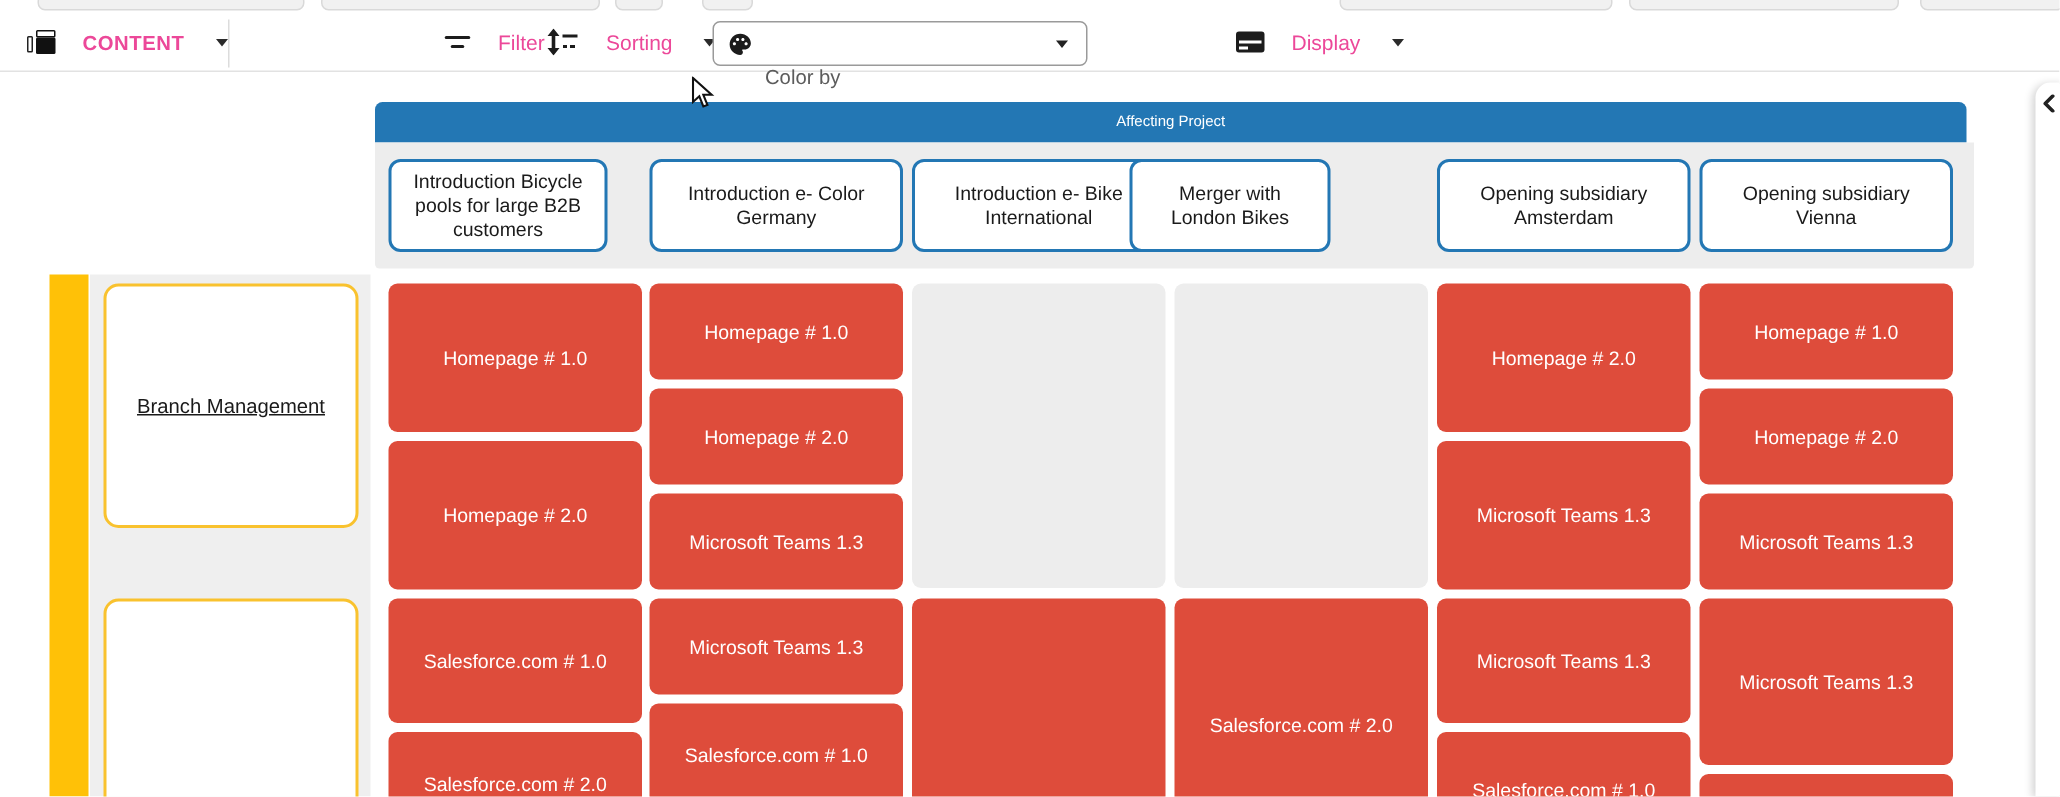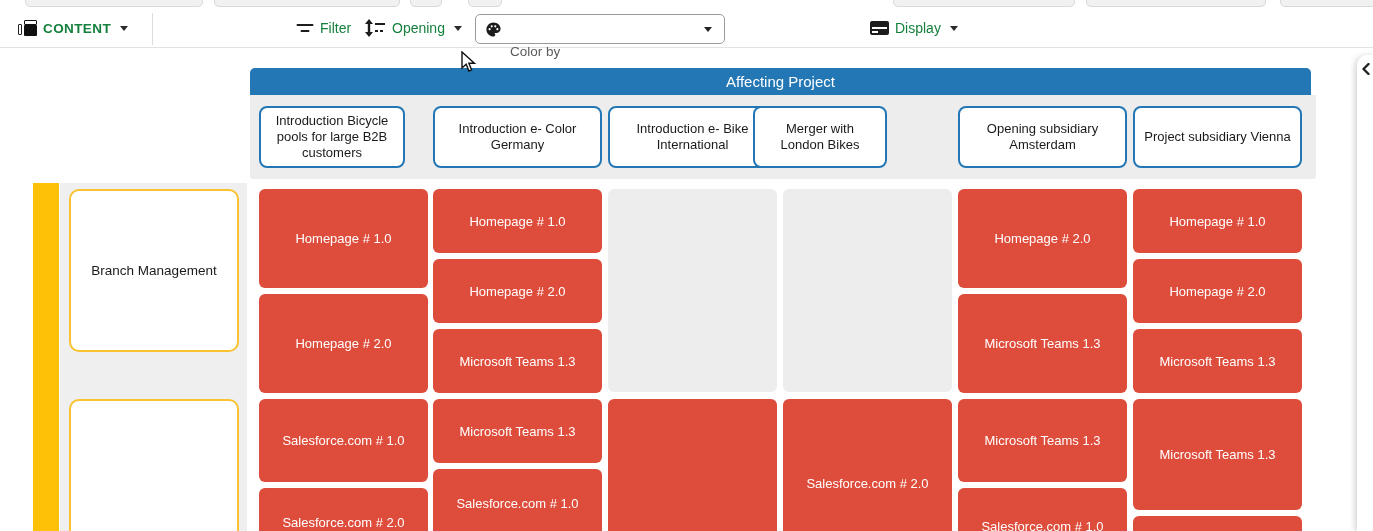--- a/index.html
+++ b/index.html
@@ -4,21 +4,21 @@
 <style>
   * { margin:0; padding:0; box-sizing:border-box; }
   html,body { font-family:"Liberation Sans", sans-serif; }
   #stage { position:relative; width:1373px; height:531px; background:#ffffff; overflow:hidden; }
 
   
   .top-bar-frag { position:absolute; top:-4px; height:11px; background:#f1f1f1; border:1px solid #d9d9d9; border-radius:5px; }
 
   
   #toolbar { position:absolute; left:0; top:9px; width:1373px; height:39px; background:#ffffff; border-bottom:1px solid #e2e2e2; }
-  .tb-item { position:absolute; top:0; height:38px; display:flex; align-items:center; gap:6px; color:#15803d; font-size:14px; cursor:default; }
+  .tb-item { position:absolute; top:0; height:38px; display:flex; align-items:center; gap:18px; color:#ec4899; font-size:14px; cursor:default; }
   .tb-label { white-space:nowrap; }
   .caret { width:0; height:0; border-left:4.5px solid transparent; border-right:4.5px solid transparent; border-top:5px solid #2b2b2b; margin-left:3px; }
   .v-divider { position:absolute; left:152px; top:4px; height:32px; width:1px; background:#dcdcdc; }
 
   .content-item { left:18px; font-weight:700; letter-spacing:.4px; font-size:13.5px; }
   .content-icon { position:relative; width:19px; height:17px; }
   .content-icon .ci-side { position:absolute; left:0; top:4px; width:4px; height:11px; border:1.5px solid #222; border-radius:1px; }
   .content-icon .ci-top { position:absolute; left:6px; top:0; width:13px; height:5px; border:1.5px solid #111; border-radius:1px; background:#fff; }
   .content-icon .ci-main { position:absolute; left:6px; top:5px; width:13px; height:11px; background:#111; border-radius:1px; }
 
@@ -43,21 +43,21 @@
   .linetype-icon { width:18px; height:14px; display:flex; flex-direction:column; justify-content:space-between; }
   .linetype-icon i { height:2.6px; background:#1c1c1c; }
   .linetype-icon i:nth-child(2){ background:repeating-linear-gradient(90deg,#1c1c1c 0 4px,transparent 4px 6.5px); }
   .linetype-icon i:nth-child(3){ background:repeating-linear-gradient(90deg,#1c1c1c 0 2px,transparent 2px 4px); }
 
   .display-icon { position:relative; width:19px; height:14px; background:#1c1c1c; border-radius:2px; }
   .display-icon:before { content:""; position:absolute; left:2px; right:2px; top:6px; height:2px; background:#fff; }
   .display-icon:after { content:""; position:absolute; left:2px; top:10px; width:6px; height:2px; background:#fff; }
 
   
-  .axis-header { position:absolute; left:250px; top:68px; width:1061px; height:27px; background:#2377B4; border-radius:5px 5px 0 0; color:#fff; font-size:15px; display:flex; align-items:center; justify-content:center; }
+  .axis-header { position:absolute; left:250px; top:68px; width:1061px; height:27px; background:#2377B4; border-radius:5px 5px 0 0; color:#fff; font-size:10px; display:flex; align-items:center; justify-content:center; }
   .col-strip { position:absolute; left:250px; top:95px; width:1066px; height:84px; background:#EDEDED; border-radius:0 0 3px 3px; }
   .col-head { position:absolute; top:106px; height:62px; background:#fff; border:2.5px solid #2377B4; border-radius:8px; display:flex; align-items:center; justify-content:center; text-align:center; font-size:13px; color:#1a1a1a; line-height:1.22; padding:2px 8px; }
 
   .row-axis-bar { position:absolute; left:33px; top:183px; width:26px; height:348px; background:#FFC107; }
   .row-strip { position:absolute; left:60px; top:183px; width:187px; height:348px; background:#EFEFEF; }
   .row-head { position:absolute; left:69px; width:170px; background:#fff; border:2px solid #F9C22E; border-radius:10px; display:flex; align-items:center; justify-content:center; text-align:center; font-size:13.5px; color:#1a1a1a; padding:4px 10px; }
 
   .cell-card { position:absolute; background:#DE4C3B; border-radius:6px; color:#fff; font-size:13px; display:flex; align-items:center; justify-content:center; text-align:center; padding:2px 10px; }
   .cell-empty { position:absolute; background:#EDEDED; border-radius:6px; }
 
@@ -107,57 +107,57 @@
     </div>
 
     <div class="tb-item" style="left:364px">
       <span class="sort-icon">
         <svg width="10" height="18" viewBox="0 0 10 18">
             <path d="M5 0 L9 5 H6.2 V13 H9 L5 18 L1 13 H3.8 V5 H1 Z" fill="#1c1c1c"></path>
           </svg>
         <span class="sl1"></span>
           <span class="sl2"></span>
       </span>
-      <span class="tb-label">Opening</span>
+      <span class="tb-label">Sorting</span>
       <span class="caret"></span>
     </div>
 
     <div class="colorby-box">
       <svg width="17" height="17" viewBox="0 0 24 24">
           <path fill="#1c1c1c" d="M12 2C6.49 2 2 6.49 2 12s4.49 10 10 10c1.38 0 2.5-1.12 2.5-2.5 0-.61-.23-1.2-.64-1.67-.08-.1-.13-.21-.13-.33 0-.28.22-.5.5-.5H16c3.31 0 6-2.69 6-6 0-4.96-4.49-9-10-9zM6.5 13c-.83 0-1.5-.67-1.5-1.5S5.67 10 6.5 10s1.5.67 1.5 1.5S7.33 13 6.5 13zm3-4C8.67 9 8 8.33 8 7.5S8.67 6 9.5 6s1.5.67 1.5 1.5S10.33 9 9.5 9zm5 0c-.83 0-1.5-.67-1.5-1.5S13.67 6 14.5 6s1.5.67 1.5 1.5S15.33 9 14.5 9zm3 4c-.83 0-1.5-.67-1.5-1.5s.67-1.5 1.5-1.5 1.5.67 1.5 1.5-.67 1.5-1.5 1.5z"></path>
         </svg>
       <span class="tb-label">Color by</span>
       <span class="caret"></span>
     </div>
 
 
-    <div class="tb-item" style="left:870px">
+    <div class="tb-item" style="left:824px">
       <span class="display-icon"></span>
       <span class="tb-label">Display</span>
       <span class="caret"></span>
     </div>
   </div>
 
   <div class="axis-header">
     <span>Affecting Project</span>
   </div>
   <div class="col-strip"></div>
   <div id="col-heads">
       <div class="col-head" style="left: 259px; width: 146px;">Introduction Bicycle pools for large B2B customers</div>
       <div class="col-head" style="left: 433px; width: 169px;">Introduction e- Color Germany</div>
       <div class="col-head" style="left: 608px; width: 169px;">Introduction e- Bike International</div>
       <div class="col-head" style="left: 753px; width: 134px;">Merger with London Bikes</div>
       <div class="col-head" style="left: 958px; width: 169px;">Opening subsidiary Amsterdam</div>
-      <div class="col-head" style="left: 1133px; width: 169px;">Project subsidiary Vienna</div>
+      <div class="col-head" style="left: 1133px; width: 169px;">Opening subsidiary Vienna</div>
     </div>
 
   <div class="row-axis-bar"></div>
   <div class="row-strip"></div>
   <div id="row-heads">
-      <div class="row-head" style="top: 189px; height: 163px;">Branch Management</div>
+      <div class="row-head" style="top: 189px; height: 163px; text-decoration: underline;">Branch Management</div>
       <div class="row-head" style="top: 399px; height: 170px;"></div>
     </div>
 
   <div id="cells">
       <div class="cell-empty" style="left: 608px; width: 169px; top: 189px; height: 203px;"></div>
       <div class="cell-empty" style="left: 783px; width: 169px; top: 189px; height: 203px;"></div>
       <div class="cell-card" style="left: 259px; width: 169px; top: 189px; height: 99px;">Homepage # 1.0</div>
       <div class="cell-card" style="left: 259px; width: 169px; top: 294px; height: 99px;">Homepage # 2.0</div>
       <div class="cell-card" style="left: 433px; width: 169px; top: 189px; height: 64px;">Homepage # 1.0</div>
       <div class="cell-card" style="left: 433px; width: 169px; top: 259px; height: 64px;">Homepage # 2.0</div>

